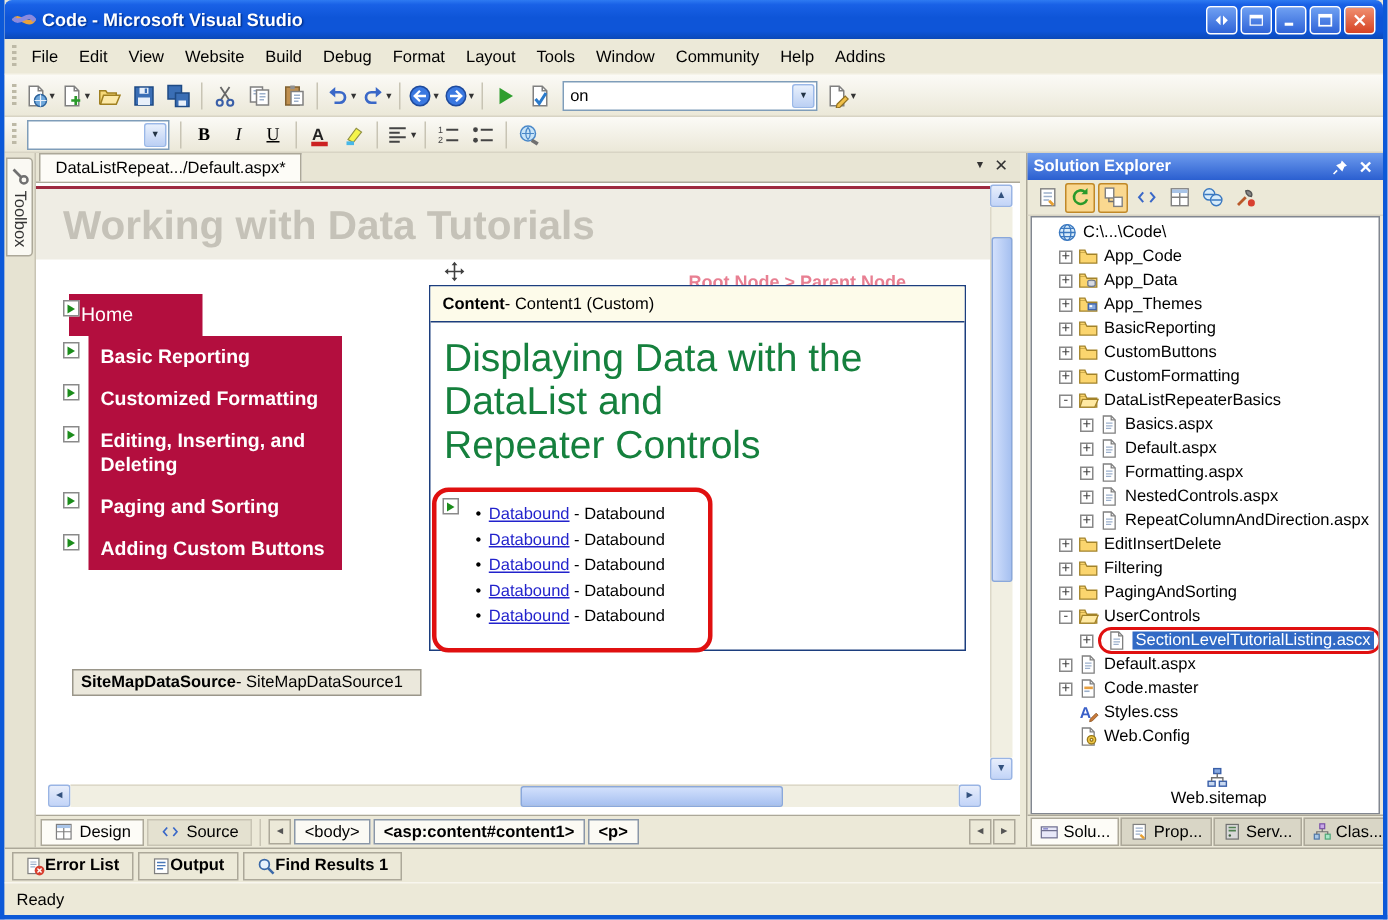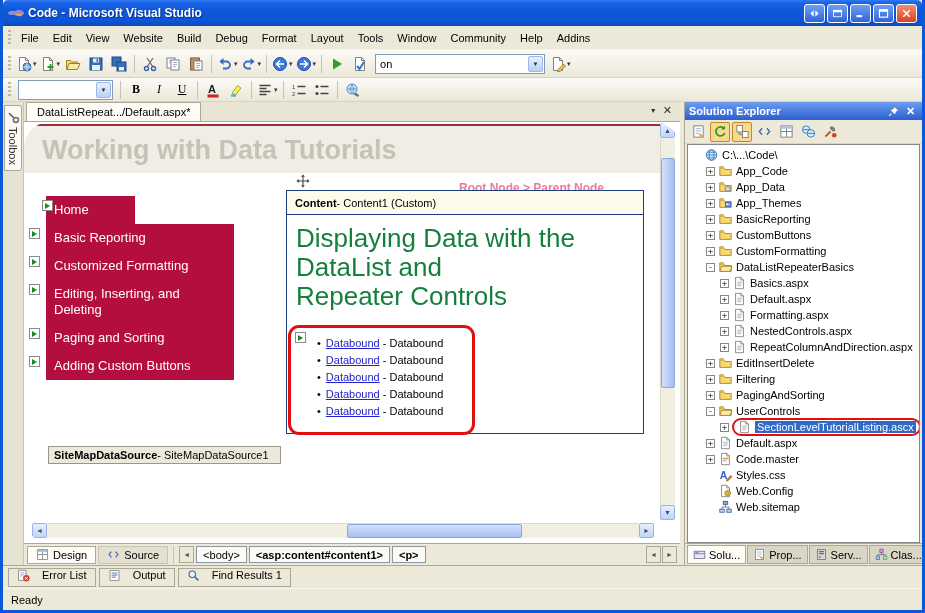--- a/index.html
+++ b/index.html
@@ -52,31 +52,31 @@
   .toolbox-tab{width:18px;margin:3px 0 0 1px;padding:5px 1px;display:flex;flex-direction:column;align-items:center;gap:3px;
     background:#FAF9F3;border:1px solid #ACA899;border-radius:0 3px 3px 0;}
   .toolbox-tab .ic{width:13px;height:13px;transform:rotate(90deg);}
   .vtext{writing-mode:vertical-rl;font-size:11px;color:#333;}
   .editor-pane{flex:1;display:flex;flex-direction:column;min-width:0;background:#fff;}
   .doc-tabstrip{height:20px;flex:0 0 20px;background:#E8E5D4;display:flex;align-items:flex-end;padding:0 2px;border-bottom:1px solid #ACA899;}
   .doc-tab{height:19px;background:#FDFCF7;border:1px solid #ACA899;border-bottom:none;padding:3px 10px 0 10px;font-size:11px;}
   .tabstrip-btns{margin-left:auto;display:flex;gap:6px;align-items:center;padding:0 6px 4px 0;color:#333;}
   .tabstrip-btns span{cursor:default;}
   
-  .design-area{flex:1;position:relative;background:#fff;overflow:hidden;border-radius:26px;}
+  .design-area{flex:1;position:relative;background:#fff;overflow:hidden;}
   .band{position:absolute;left:0;top:2px;width:636px;height:49px;background:#EFEDE4;border-top:2px solid #9E2A40;}
   .page-title{position:absolute;left:18px;top:9px;font-size:27px;font-weight:bold;color:#C5C2B8;white-space:nowrap;}
   .breadcrumb{position:absolute;left:435px;top:10px;width:200px;font-size:12px;font-weight:bold;color:#555;line-height:16px;margin-top:48px;}
   .bc-link{color:var(--breadcrumb-link,#E87F92);text-decoration:underline;}
   .bc-sep-pink{color:var(--breadcrumb-link,#E87F92);}
   .bc-sep-dark{color:#555;}
   .nav{position:absolute;left:22px;top:74px;width:180px;}
   .nav-item{position:relative;background:var(--nav-menu,#B30E3E);color:#fff;font-size:13px;line-height:16px;padding:6px 8px;}
   .nav-item.home{width:89px;}
-  .nav-item.sub{width:188px;}
+  .nav-item.sub{margin-left:13px;width:169px;font-weight:bold;}
   .smart-tag{position:absolute;width:11px;height:11px;background:#fff;border:1px solid #8A8A8A;display:flex;align-items:center;justify-content:center;}
   .nav-item.home .smart-tag{left:-4px;top:4px;}
   .nav-item.sub .smart-tag{left:-17px;top:4px;}
   .st-arrow{width:0;height:0;border-top:3px solid transparent;border-bottom:3px solid transparent;border-left:5px solid #1B8C1B;}
   .move-handle{position:absolute;left:272px;top:52px;width:14px;height:14px;}
   .content-ctl{position:absolute;left:262px;top:68px;width:358px;height:244px;border:1px solid #1C3E7E;background:#fff;}
   .content-hdr{height:24px;background:#FDFBEA;border-bottom:1px solid #1C3E7E;display:flex;align-items:center;padding:0 8px;font-size:11px;white-space:nowrap;}
   .content-heading{padding:9px 6px 0 9px;font-size:26px;line-height:29px;font-weight:normal;color:#15803d;}
   .red-box{position:absolute;left:264px;top:203px;width:187px;height:110px;border:3px solid var(--annotation,#E01010);border-radius:11px;}
   .red-box .smart-tag{left:4px;top:4px;}
@@ -98,21 +98,21 @@
   .view-tabbar{height:22px;flex:0 0 22px;background:#ECE9D8;border-top:1px solid #ACA899;display:flex;align-items:center;gap:2px;padding:0 3px;}
   .view-tab{display:inline-flex;align-items:center;gap:4px;padding:0 8px;height:18px;border:1px solid #C8C4B4;background:#E4E1D0;}
   .view-tab.active{background:#FDFCF7;border-color:#ACA899;}
   .view-tab .ic{width:13px;height:13px;}
   .tag-arrow{width:15px;height:17px;border:1px solid #ACA899;background:#ECE9D8;display:inline-flex;align-items:center;justify-content:center;font-size:7px;color:#555;}
   .tag-btn{padding:0 6px;height:17px;border:1px solid #8A97A8;background:#FBFAF4;display:inline-flex;align-items:center;font-size:11px;}
   .tag-btn.bold{font-weight:bold;}
   .vt-right{margin-left:auto;display:flex;gap:1px;}
   
   .panel-tabbar{height:23px;flex:0 0 23px;background:#ECE9D8;border-top:1px solid #ACA899;display:flex;align-items:center;gap:3px;padding:0 5px;}
-  .panel-tab{display:inline-flex;gap:12px;border:1px solid #ACA899;background:#ECE9D8;padding:0 8px;height:19px;}
+  .panel-tab{display:inline-flex;align-items:center;gap:0;border:1px solid #ACA899;background:#ECE9D8;padding:0 8px;height:19px;font-weight:bold;}
   .panel-tab .ic{width:13px;height:13px;}
   .statusbar{height:22px;flex:0 0 22px;background:#ECE9D8;display:flex;align-items:center;padding:0 8px;border-top:1px solid #F8F6EE;}
   
   .splitter{flex:0 0 4px;background:#ECE9D8;}
   .solution-explorer{flex:0 0 238px;display:flex;flex-direction:column;background:#ECE9D8;border-left:1px solid #ACA899;min-width:0;}
   .se-header{height:18px;flex:0 0 18px;display:flex;align-items:center;padding:0 4px;color:#fff;font-size:11px;font-weight:bold;
     background:linear-gradient(#6E9CEE,#2B5FD0);}
   .se-title{flex:1;white-space:nowrap;overflow:hidden;}
   .se-hbtn{width:15px;height:14px;display:inline-flex;align-items:center;justify-content:center;margin-left:2px;color:#fff;}
   .se-hbtn .ic{width:11px;height:11px;}
@@ -845,21 +845,21 @@
           <div class="tree-row" style="padding-left: 18px;">
             <span class="exp-spacer"></span>
             <span class="tree-icon"><svg viewBox="0 0 16 16">
                 <path d="M3.5 1.5h6l3 3v10h-9z" fill="#fff" stroke="#808080"></path>
                 <path d="M9.5 1.5v3h3" fill="none" stroke="#808080"></path>
                 <circle cx="10.5" cy="10.5" r="3.2" fill="#F0C84A" stroke="#9A7A1A"></circle>
                 <circle cx="10.5" cy="10.5" r="1.1" fill="#fff" stroke="#9A7A1A"></circle>
               </svg></span>
             <span class="tree-label">Web.Config</span>
           </div>
-          <div class="tree-row" style="padding-left: 18px;">
+          <div class="tree-row" style="padding-left: 18px; flex-direction: column;">
             <span class="exp-spacer"></span>
             <span class="tree-icon"><svg viewBox="0 0 16 16">
                 <rect x="5.5" y="1.5" width="5" height="3.5" fill="#88AAE0" stroke="#3A5FA8"></rect>
                 <rect x="1.5" y="10.5" width="5" height="3.5" fill="#C8D8F0" stroke="#3A5FA8"></rect>
                 <rect x="9.5" y="10.5" width="5" height="3.5" fill="#C8D8F0" stroke="#3A5FA8"></rect>
                 <path d="M8 5v3M4 10.5V8h8v2.5" fill="none" stroke="#707070"></path>
               </svg></span>
             <span class="tree-label">Web.sitemap</span>
           </div>
         </div>

